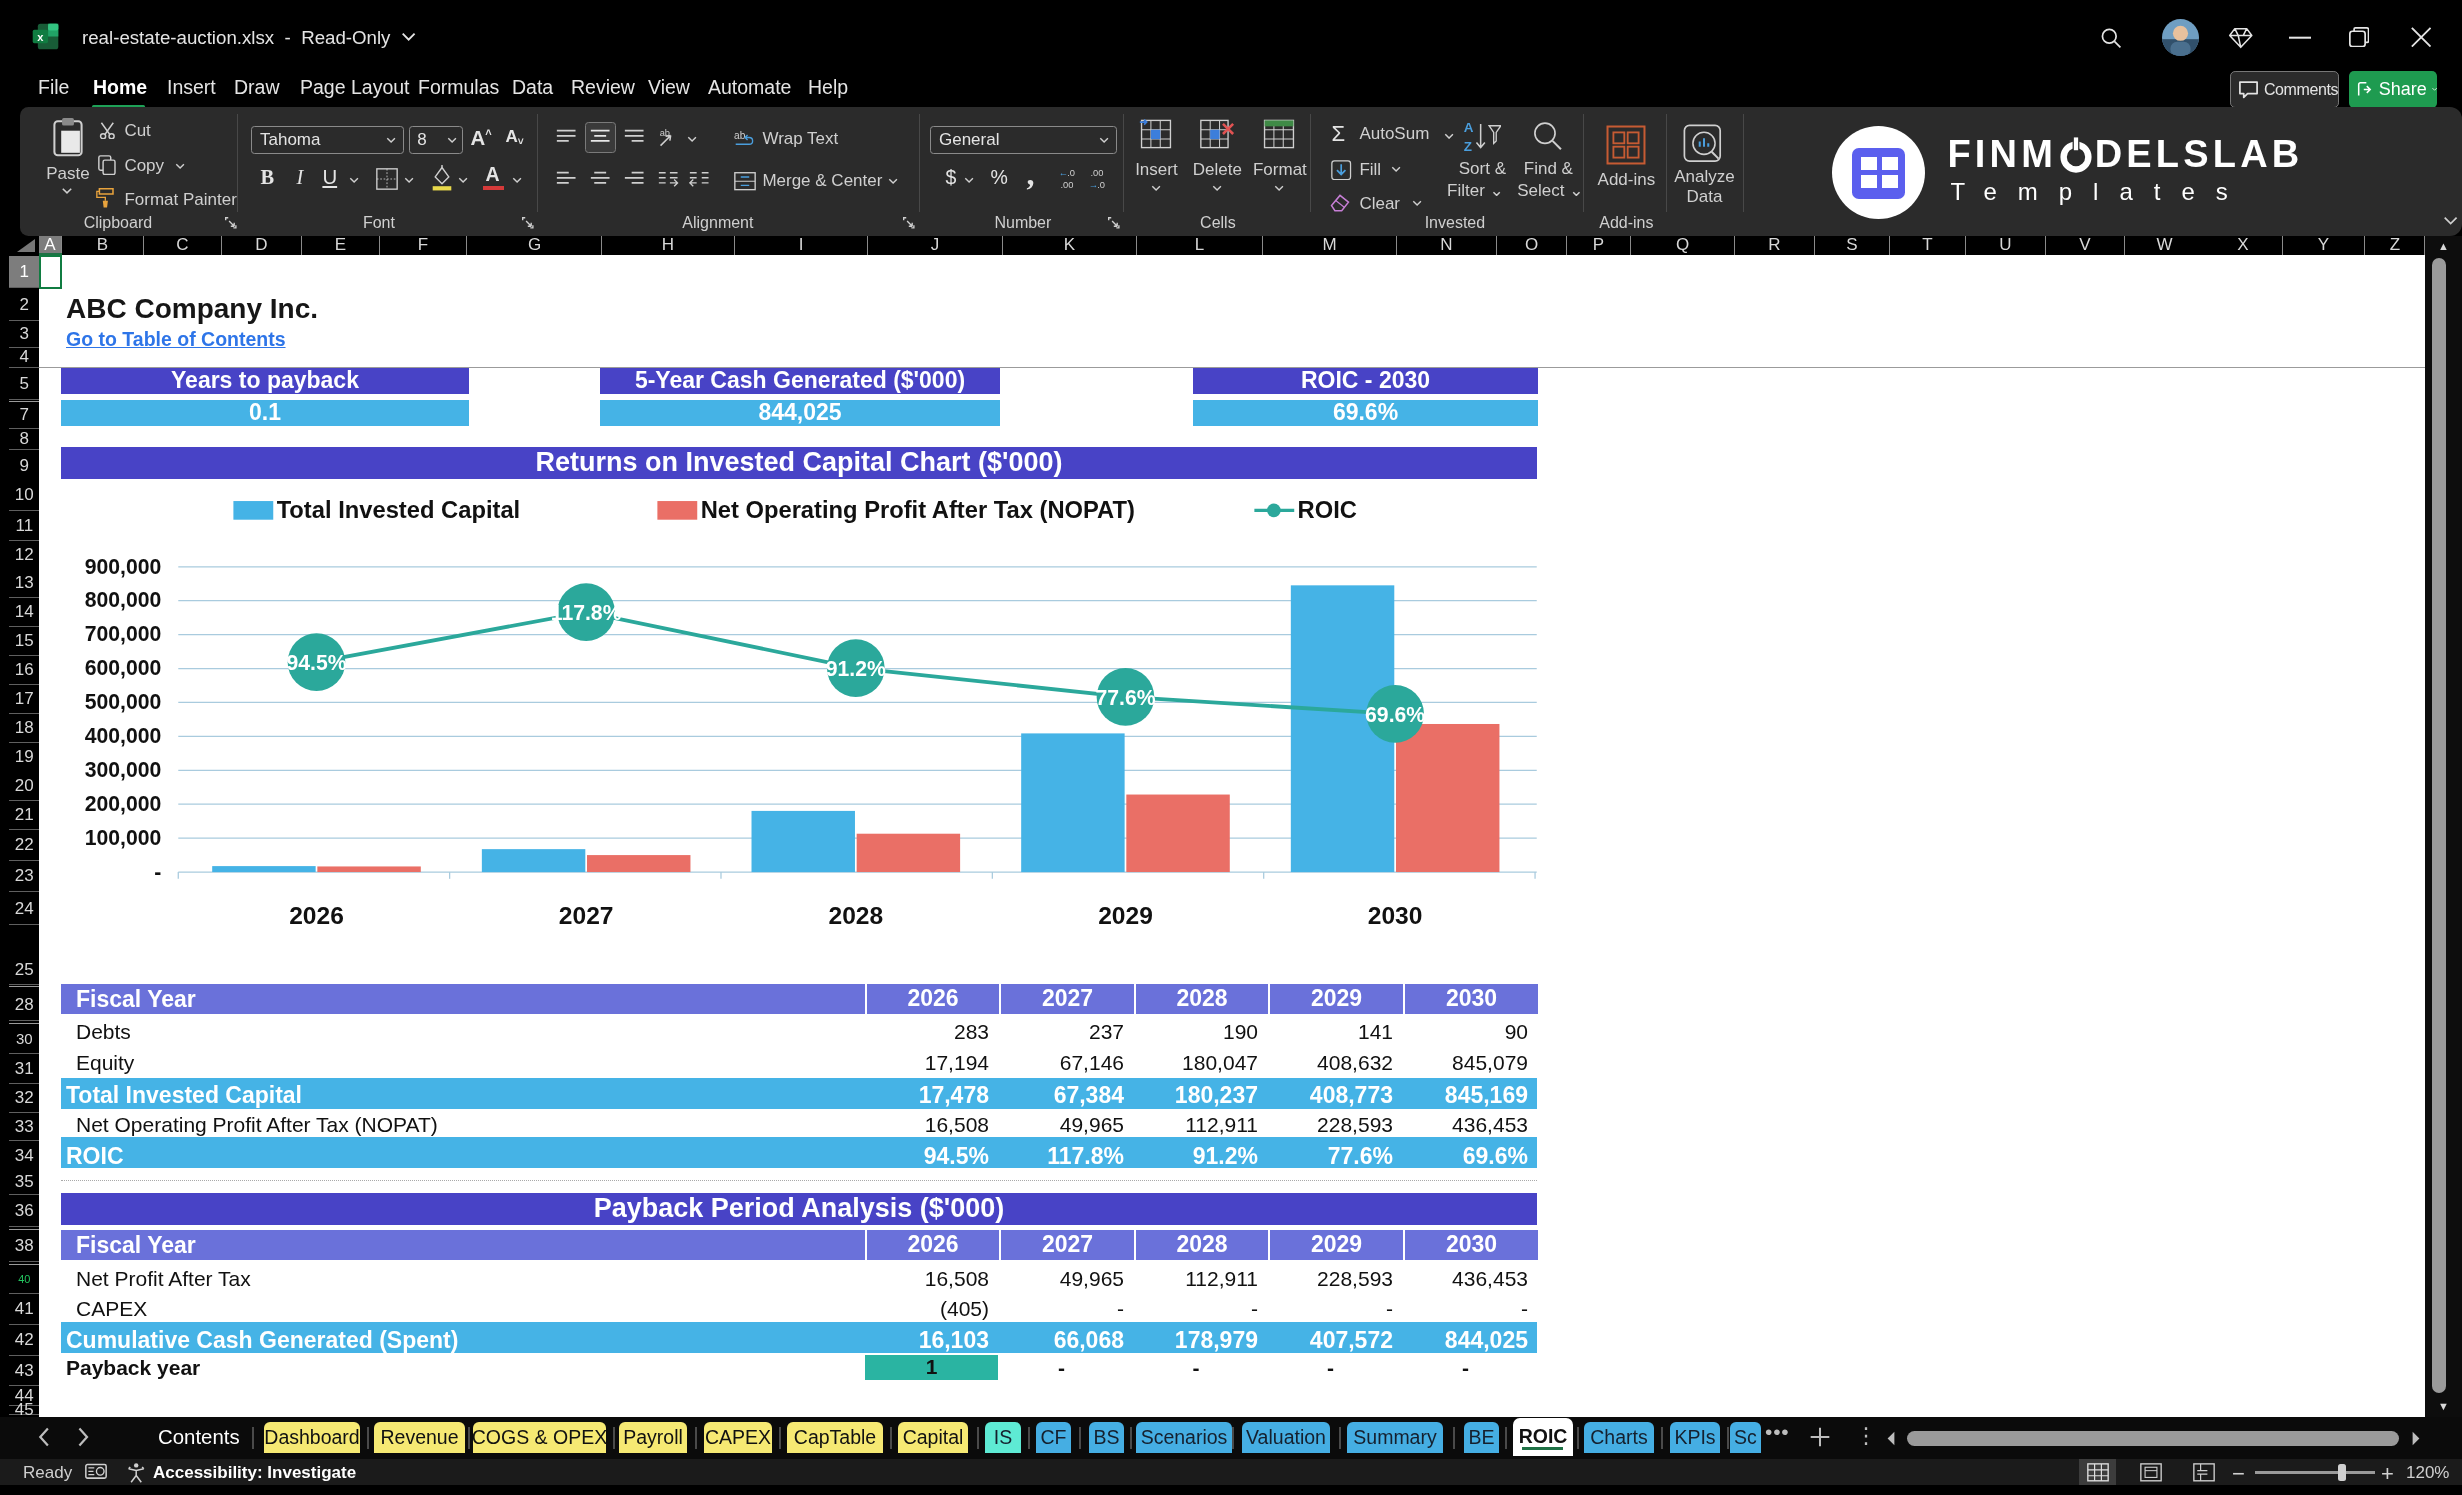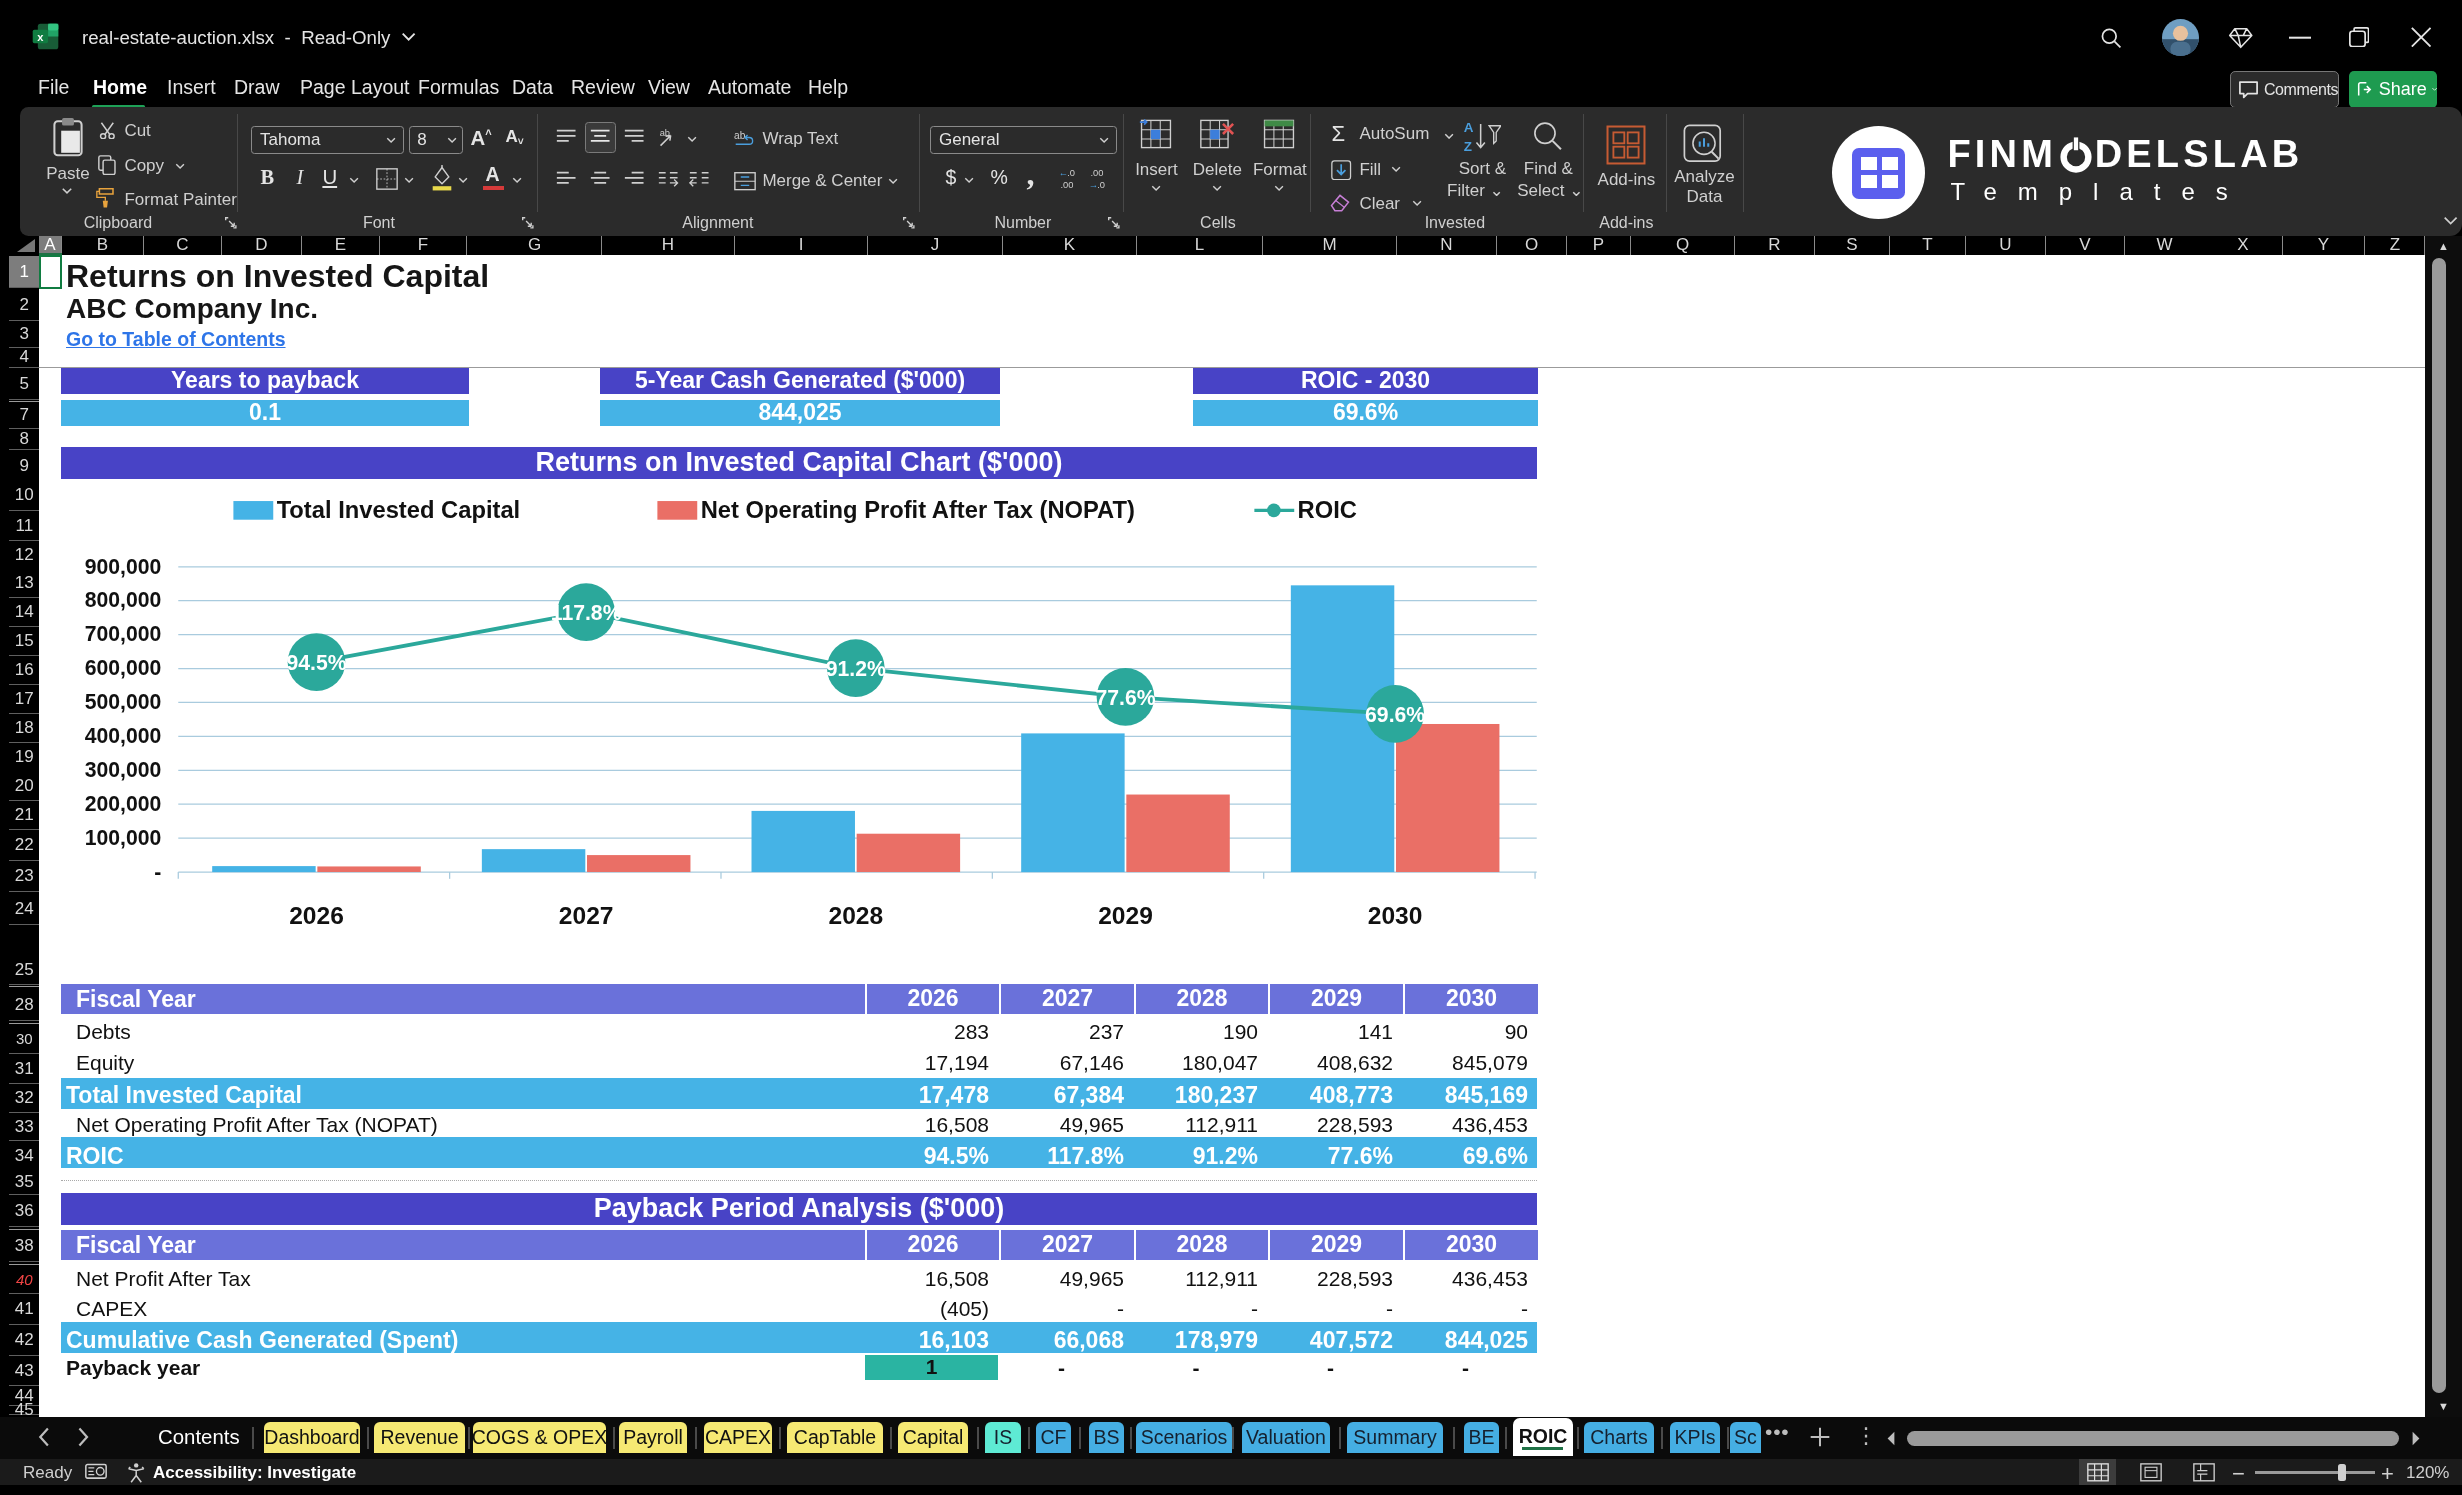--- a/index.html
+++ b/index.html
@@ -435,36 +435,35 @@
       <div class="abs" style="left:0;top:719px;width:30px;height:30px;background:#000;color:#d8d8d8;font-size:17px;display:flex;align-items:center;justify-content:center;border-bottom:0.8px solid #5f5f5f;">25</div>
       <div class="abs" style="left:0;top:753px;width:30px;height:32px;background:#000;color:#d8d8d8;font-size:17px;display:flex;align-items:center;justify-content:center;border-bottom:0.8px solid #5f5f5f;">28</div>
       <div class="abs" style="left:0;top:788px;width:30px;height:30px;background:#000;color:#d8d8d8;font-size:15px;display:flex;align-items:center;justify-content:center;border-bottom:0.8px solid #5f5f5f;">30</div>
       <div class="abs" style="left:0;top:818px;width:30px;height:30px;background:#000;color:#d8d8d8;font-size:17px;display:flex;align-items:center;justify-content:center;border-bottom:0.8px solid #5f5f5f;">31</div>
       <div class="abs" style="left:0;top:848px;width:30px;height:29px;background:#000;color:#d8d8d8;font-size:17px;display:flex;align-items:center;justify-content:center;border-bottom:0.8px solid #5f5f5f;">32</div>
       <div class="abs" style="left:0;top:877px;width:30px;height:28px;background:#000;color:#d8d8d8;font-size:17px;display:flex;align-items:center;justify-content:center;border-bottom:0.8px solid #5f5f5f;">33</div>
       <div class="abs" style="left:0;top:905px;width:30px;height:30px;background:#000;color:#d8d8d8;font-size:17px;display:flex;align-items:center;justify-content:center;border-bottom:0.8px solid #5f5f5f;">34</div>
       <div class="abs" style="left:0;top:934px;width:30px;height:24.6px;background:#000;color:#d8d8d8;font-size:17px;display:flex;align-items:center;justify-content:center;border-bottom:0.8px solid #5f5f5f;">35</div>
       <div class="abs" style="left:0;top:959px;width:30px;height:32px;background:#000;color:#d8d8d8;font-size:17px;display:flex;align-items:center;justify-content:center;border-bottom:0.8px solid #5f5f5f;">36</div>
       <div class="abs" style="left:0;top:994px;width:30px;height:32px;background:#000;color:#d8d8d8;font-size:17px;display:flex;align-items:center;justify-content:center;border-bottom:0.8px solid #5f5f5f;">38</div>
-      <div class="abs" style="left:0;top:1029px;width:30px;height:29px;background:#000;color:#ef4444;font-size:15px;display:flex;align-items:center;justify-content:center;border-bottom:0.8px solid #5f5f5f;font-style:italic;">40</div>
+      <div class="abs" style="left:0;top:1029px;width:30px;height:29px;background:#000;color:#22c55e;font-size:11px;display:flex;align-items:center;justify-content:center;border-bottom:0.8px solid #5f5f5f;">40</div>
       <div class="abs" style="left:0;top:1058px;width:30px;height:31px;background:#000;color:#d8d8d8;font-size:17px;display:flex;align-items:center;justify-content:center;border-bottom:0.8px solid #5f5f5f;">41</div>
       <div class="abs" style="left:0;top:1089px;width:30px;height:31px;background:#000;color:#d8d8d8;font-size:17px;display:flex;align-items:center;justify-content:center;border-bottom:0.8px solid #5f5f5f;">42</div>
       <div class="abs" style="left:0;top:1120px;width:30px;height:30px;background:#000;color:#d8d8d8;font-size:17px;display:flex;align-items:center;justify-content:center;border-bottom:0.8px solid #5f5f5f;">43</div>
       <div class="abs" style="left:0;top:1150px;width:30px;height:20.4px;background:#000;color:#d8d8d8;font-size:17px;display:flex;align-items:center;justify-content:center;border-bottom:0.8px solid #5f5f5f;">44</div>
       <div class="abs" style="left:0;top:1170px;width:30px;height:9.3px;background:#000;color:#d8d8d8;font-size:17px;display:flex;align-items:center;justify-content:center;border-bottom:0.8px solid #5f5f5f;">45</div>
       <div class="abs" style="left:0;top:165px;width:30px;height:0.8px;background:#9a9a9a;"></div>
       <div class="abs" style="left:0;top:750px;width:30px;height:0.8px;background:#9a9a9a;"></div>
       <div class="abs" style="left:0;top:787px;width:30px;height:0.8px;background:#9a9a9a;"></div>
       <div class="abs" style="left:0;top:993px;width:30px;height:0.8px;background:#9a9a9a;"></div>
       <div class="abs" style="left:0;top:1028px;width:30px;height:0.8px;background:#9a9a9a;"></div>
     </div>
 
     <div id="canvas" class="abs" style="left:39px;top:18.7px;width:2386px;height:1162px;background:#fff;overflow:hidden;">
       <div class="abs" style="left:0;top:112px;width:2386px;height:0.8px;background:#9b9b9b;"></div>
-      <div class="abs b" style="left:27px;top:3.4px;font-size:32px;color:#161616;">Returns on Invested Capital</div>
       <div class="abs b" style="left:27px;top:38px;font-size:28px;color:#161616;">ABC Company Inc.</div>
       <div class="abs b" style="left:27px;top:73px;font-size:19.5px;color:#2e75e8;text-decoration:underline;">Go to Table of Contents</div>
       <div class="abs ctr b w" style="left:22px;top:113px;width:408px;height:26px;background:#4843c6;font-size:23px;">Years to payback</div>
       <div class="abs ctr b w" style="left:22px;top:145px;width:408px;height:26px;background:#45b3e6;font-size:23px;">0.1</div>
       <div class="abs ctr b w" style="left:561px;top:113px;width:400px;height:26px;background:#4843c6;font-size:23px;">5-Year Cash Generated ($'000)</div>
       <div class="abs ctr b w" style="left:561px;top:145px;width:400px;height:26px;background:#45b3e6;font-size:23px;">844,025</div>
       <div class="abs ctr b w" style="left:1154px;top:113px;width:345px;height:26px;background:#4843c6;font-size:23px;">ROIC - 2030</div>
       <div class="abs ctr b w" style="left:1154px;top:145px;width:345px;height:26px;background:#45b3e6;font-size:23px;">69.6%</div>
       <div class="abs ctr b w" style="left:22px;top:192px;width:1476px;height:32px;background:#4843c6;font-size:27px;">Returns on Invested Capital Chart ($'000)</div>
       <svg class="abs" style="left:22px;top:224px;" width="1476" height="463" viewBox="0 0 1740 546">

